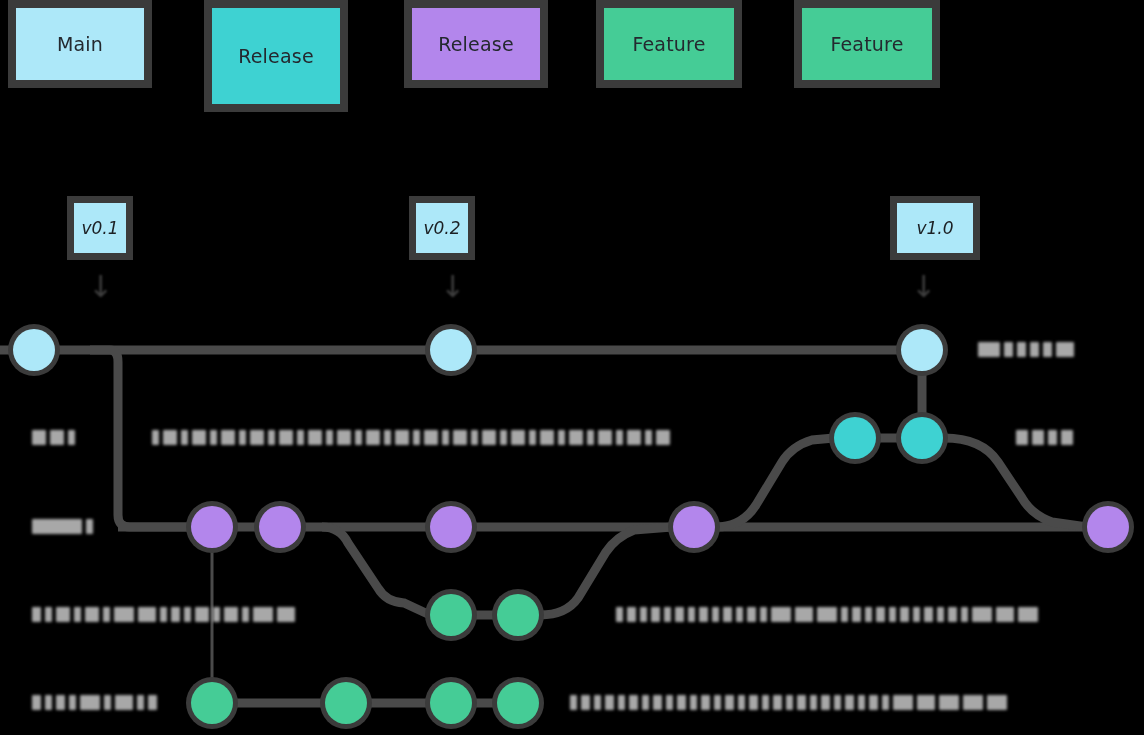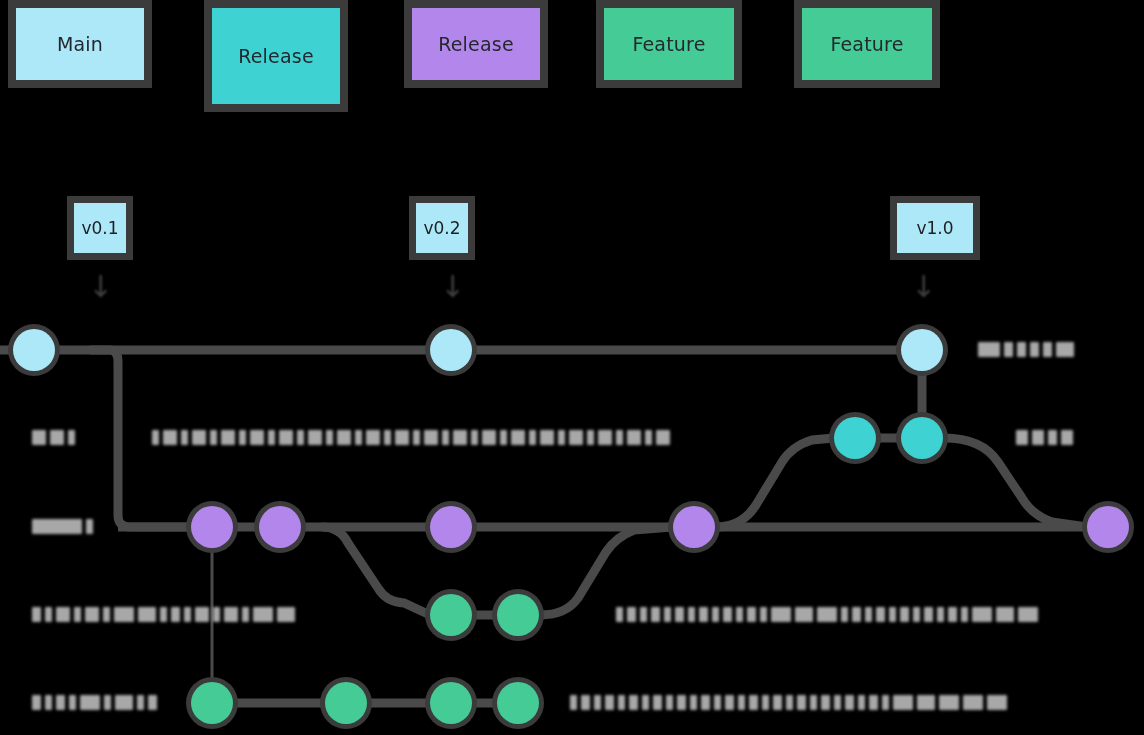--- a/index.html
+++ b/index.html
@@ -47,20 +47,21 @@
     color: #24292f;
     letter-spacing: .2px;
   }
 
   
   .tag {
     position: absolute;
     background: #3b3b3b;
     padding: 7px;
     box-sizing: border-box;
+    font-style: italic;
   }
   .tag-inner {
     background: #ade8f9;
     width: 100%;
     height: 100%;
     display: flex;
     align-items: center;
     justify-content: center;
     font-size: 17px;
     color: #1c2024;

